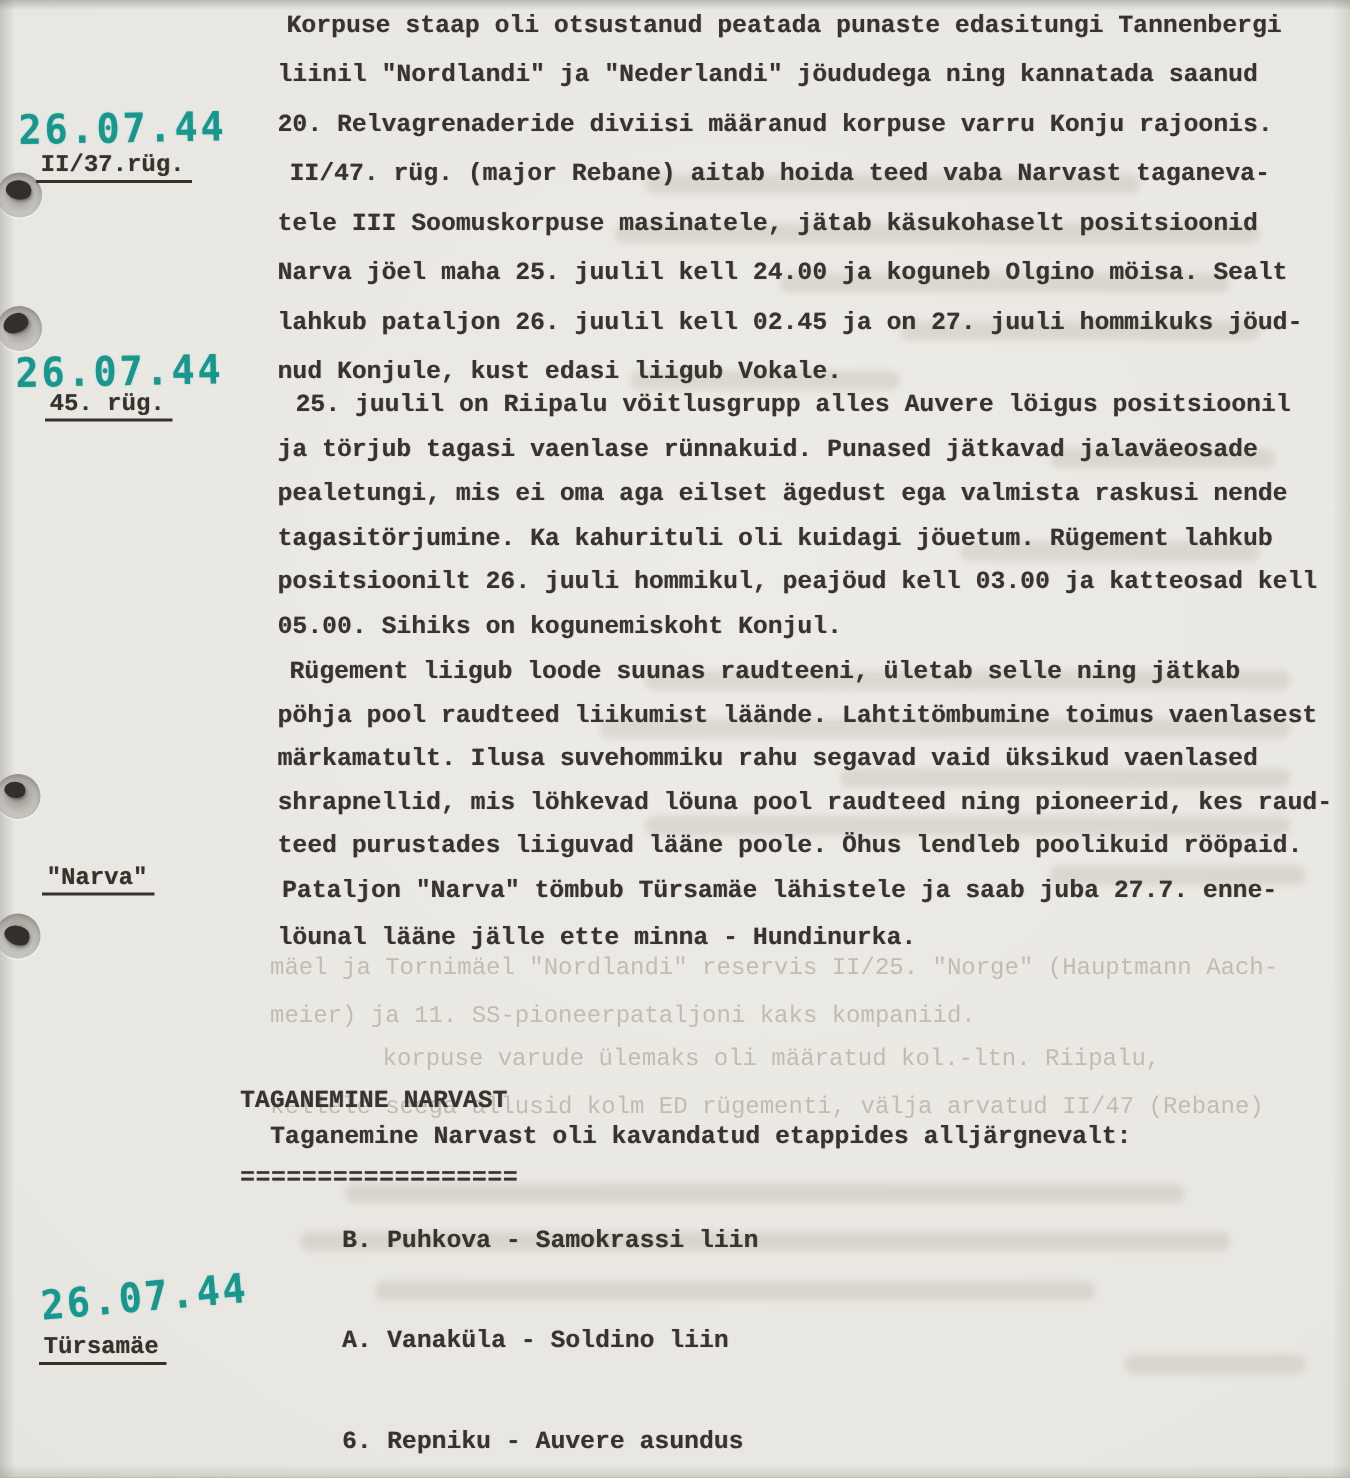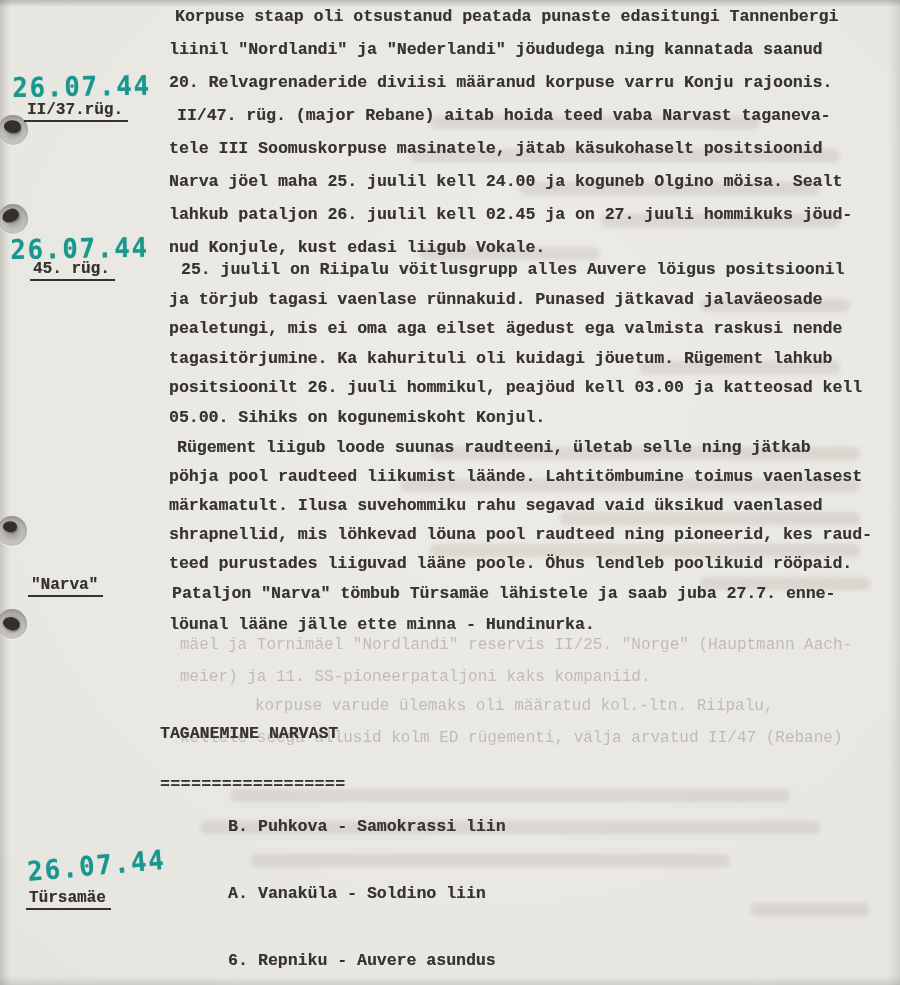--- a/index.html
+++ b/index.html
@@ -12,21 +12,21 @@
       linear-gradient(0deg, rgba(82,80,76,.16), rgba(82,80,76,0) 9px),
       radial-gradient(130% 120% at 55% 40%, #edebe6 0%, #e8e6e1 55%, #dedcd7 100%);
     font-family:"Liberation Mono","DejaVu Sans Mono",monospace;
   }
   .tw{
     position:absolute;
     font-family:"Liberation Mono","DejaVu Sans Mono",monospace;
     font-weight:700;color:#373430;font-size:16.5px;white-space:pre;
     text-shadow:0.3px 0.3px 0.5px rgba(55,52,48,.5);
   }
-  .para{left:169px;width:710px;}
+  .para{left:185px;width:710px;}
   .para .tl{line-height:var(--lh,33px);}
   .para .tl:first-child{text-indent:var(--ind,0px);}
   .heading-block{left:160px;}
   .heading-line{line-height:16px;}
   .heading-eq{line-height:10px;letter-spacing:.4px;}
   .list-block{left:228px;}
   .list-row{line-height:29px;}
   .list-letter{display:inline-block;width:30px;}
   .margin-label{
     position:absolute;
@@ -120,20 +120,21 @@
   <div class="tw para" style="top:99px;--lh:33px;--ind:8px"><div class="tl">II/47. rüg. (major Rebane) aitab hoida teed vaba Narvast taganeva-</div><div class="tl">tele III Soomuskorpuse masinatele, jätab käsukohaselt positsioonid</div><div class="tl">Narva jöel maha 25. juulil kell 24.00 ja koguneb Olgino möisa. Sealt</div><div class="tl">lahkub pataljon 26. juulil kell 02.45 ja on 27. juuli hommikuks jöud-</div><div class="tl">nud Konjule, kust edasi liigub Vokale.</div></div>
   <div class="tw para" style="top:255px;--lh:29.5px;--ind:12px"><div class="tl">25. juulil on Riipalu vöitlusgrupp alles Auvere löigus positsioonil</div><div class="tl">ja törjub tagasi vaenlase rünnakuid. Punased jätkavad jalaväeosade</div><div class="tl">pealetungi, mis ei oma aga eilset ägedust ega valmista raskusi nende</div><div class="tl">tagasitörjumine. Ka kahurituli oli kuidagi jöuetum. Rügement lahkub</div><div class="tl">positsioonilt 26. juuli hommikul, peajöud kell 03.00 ja katteosad kell</div><div class="tl">05.00. Sihiks on kogunemiskoht Konjul.</div></div>
   <div class="tw para" style="top:433px;--lh:29px;--ind:8px"><div class="tl">Rügement liigub loode suunas raudteeni, ületab selle ning jätkab</div><div class="tl">pöhja pool raudteed liikumist läände. Lahtitömbumine toimus vaenlasest</div><div class="tl">märkamatult. Ilusa suvehommiku rahu segavad vaid üksikud vaenlased</div><div class="tl">shrapnellid, mis löhkevad löuna pool raudteed ning pioneerid, kes raud-</div><div class="tl">teed purustades liiguvad lääne poole. Öhus lendleb poolikuid rööpaid.</div></div>
   <div class="tw para" style="top:578px;--lh:31px;--ind:3px"><div class="tl">Pataljon "Narva" tömbub Türsamäe lähistele ja saab juba 27.7. enne-</div><div class="tl">löunal lääne jälle ette minna - Hundinurka.</div></div>
 
   <div class="tw heading-block" style="top:688px">
     <div class="heading-line">TAGANEMINE NARVAST</div>
     <div class="heading-eq">==================</div>
   </div>
 
+  <div class="tw" style="left:180px;top:749px;line-height:18px">Taganemine Narvast oli kavandatud etappides alljärgnevalt:</div>
 
   <div class="tw list-block" style="top:774px">
     <div class="list-row"><span class="list-letter">B.</span><span>Puhkova - Samokrassi liin</span></div>
     <div class="list-row"><span class="list-letter">A.</span><span>Vanaküla - Soldino liin</span></div>
     <div class="list-row"><span class="list-letter">6.</span><span>Repniku - Auvere asundus</span></div>
     
   </div>
 
 
 </div>

